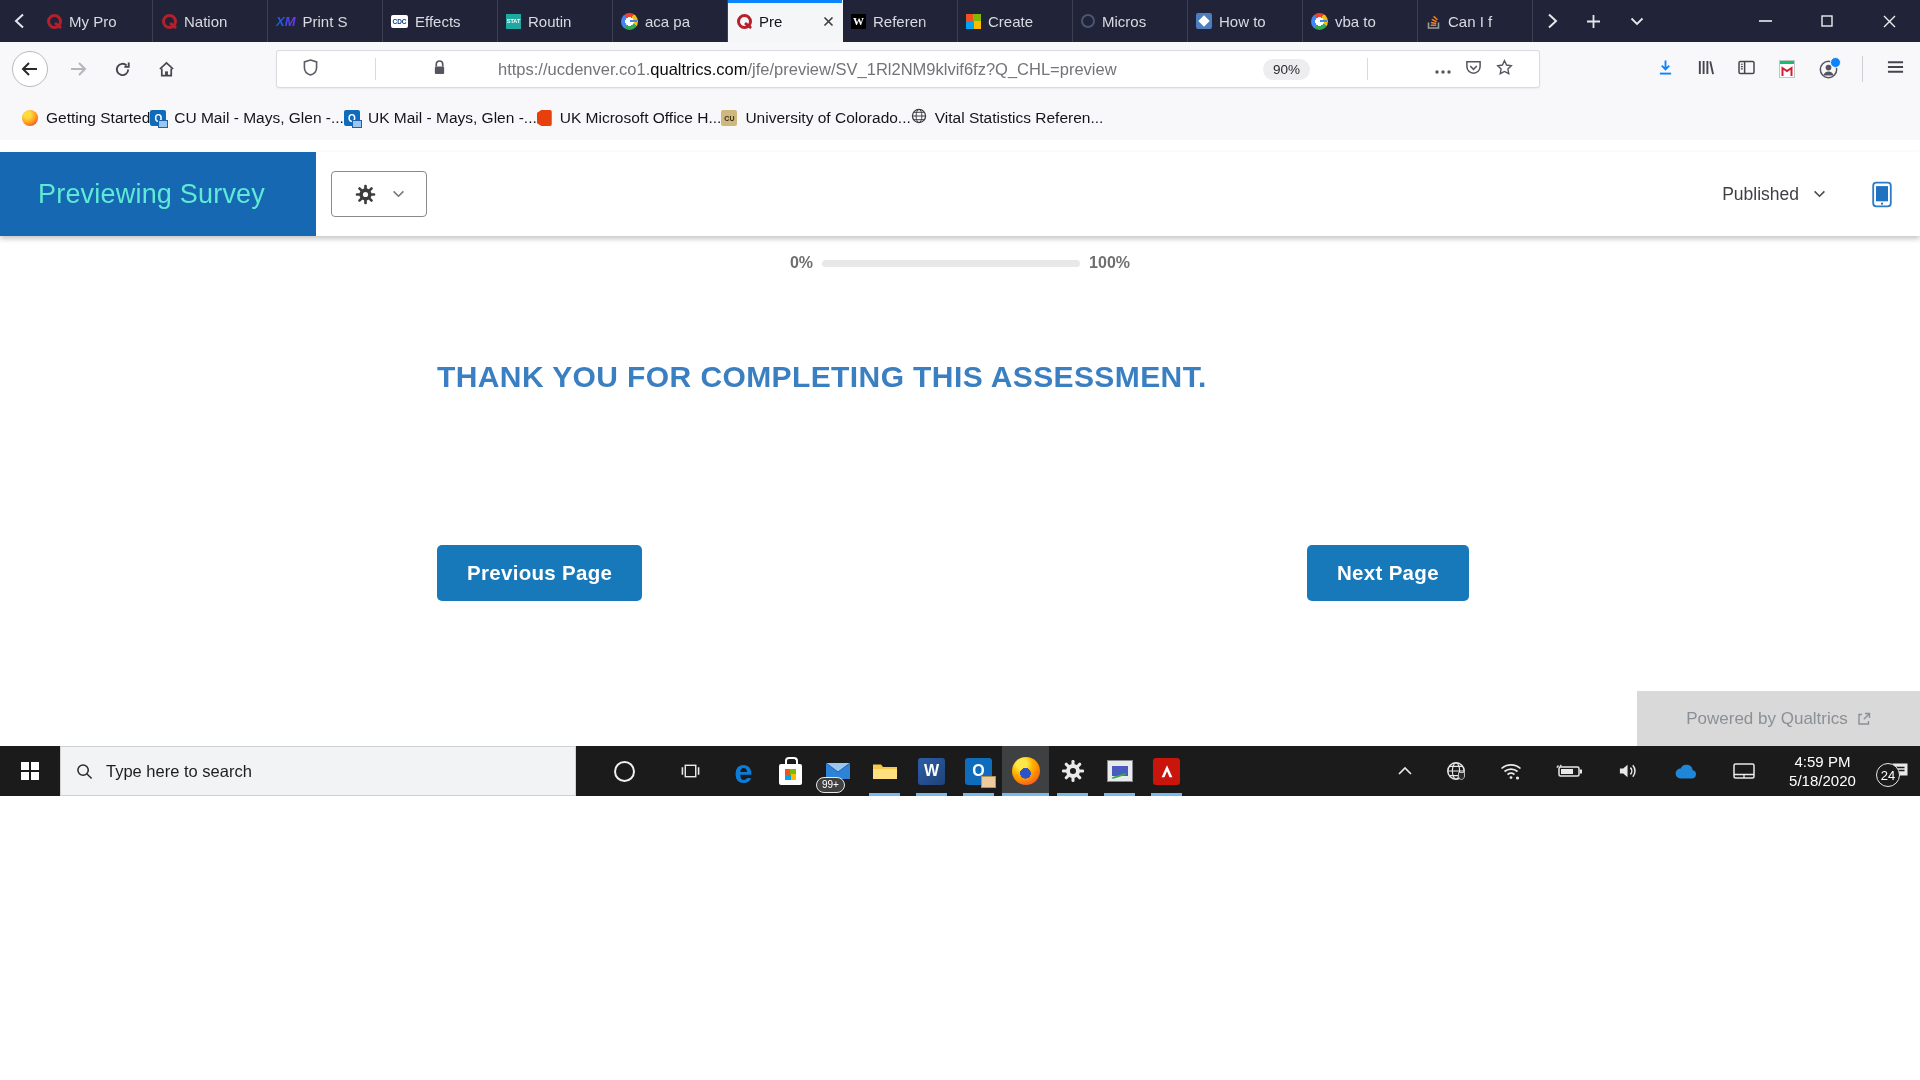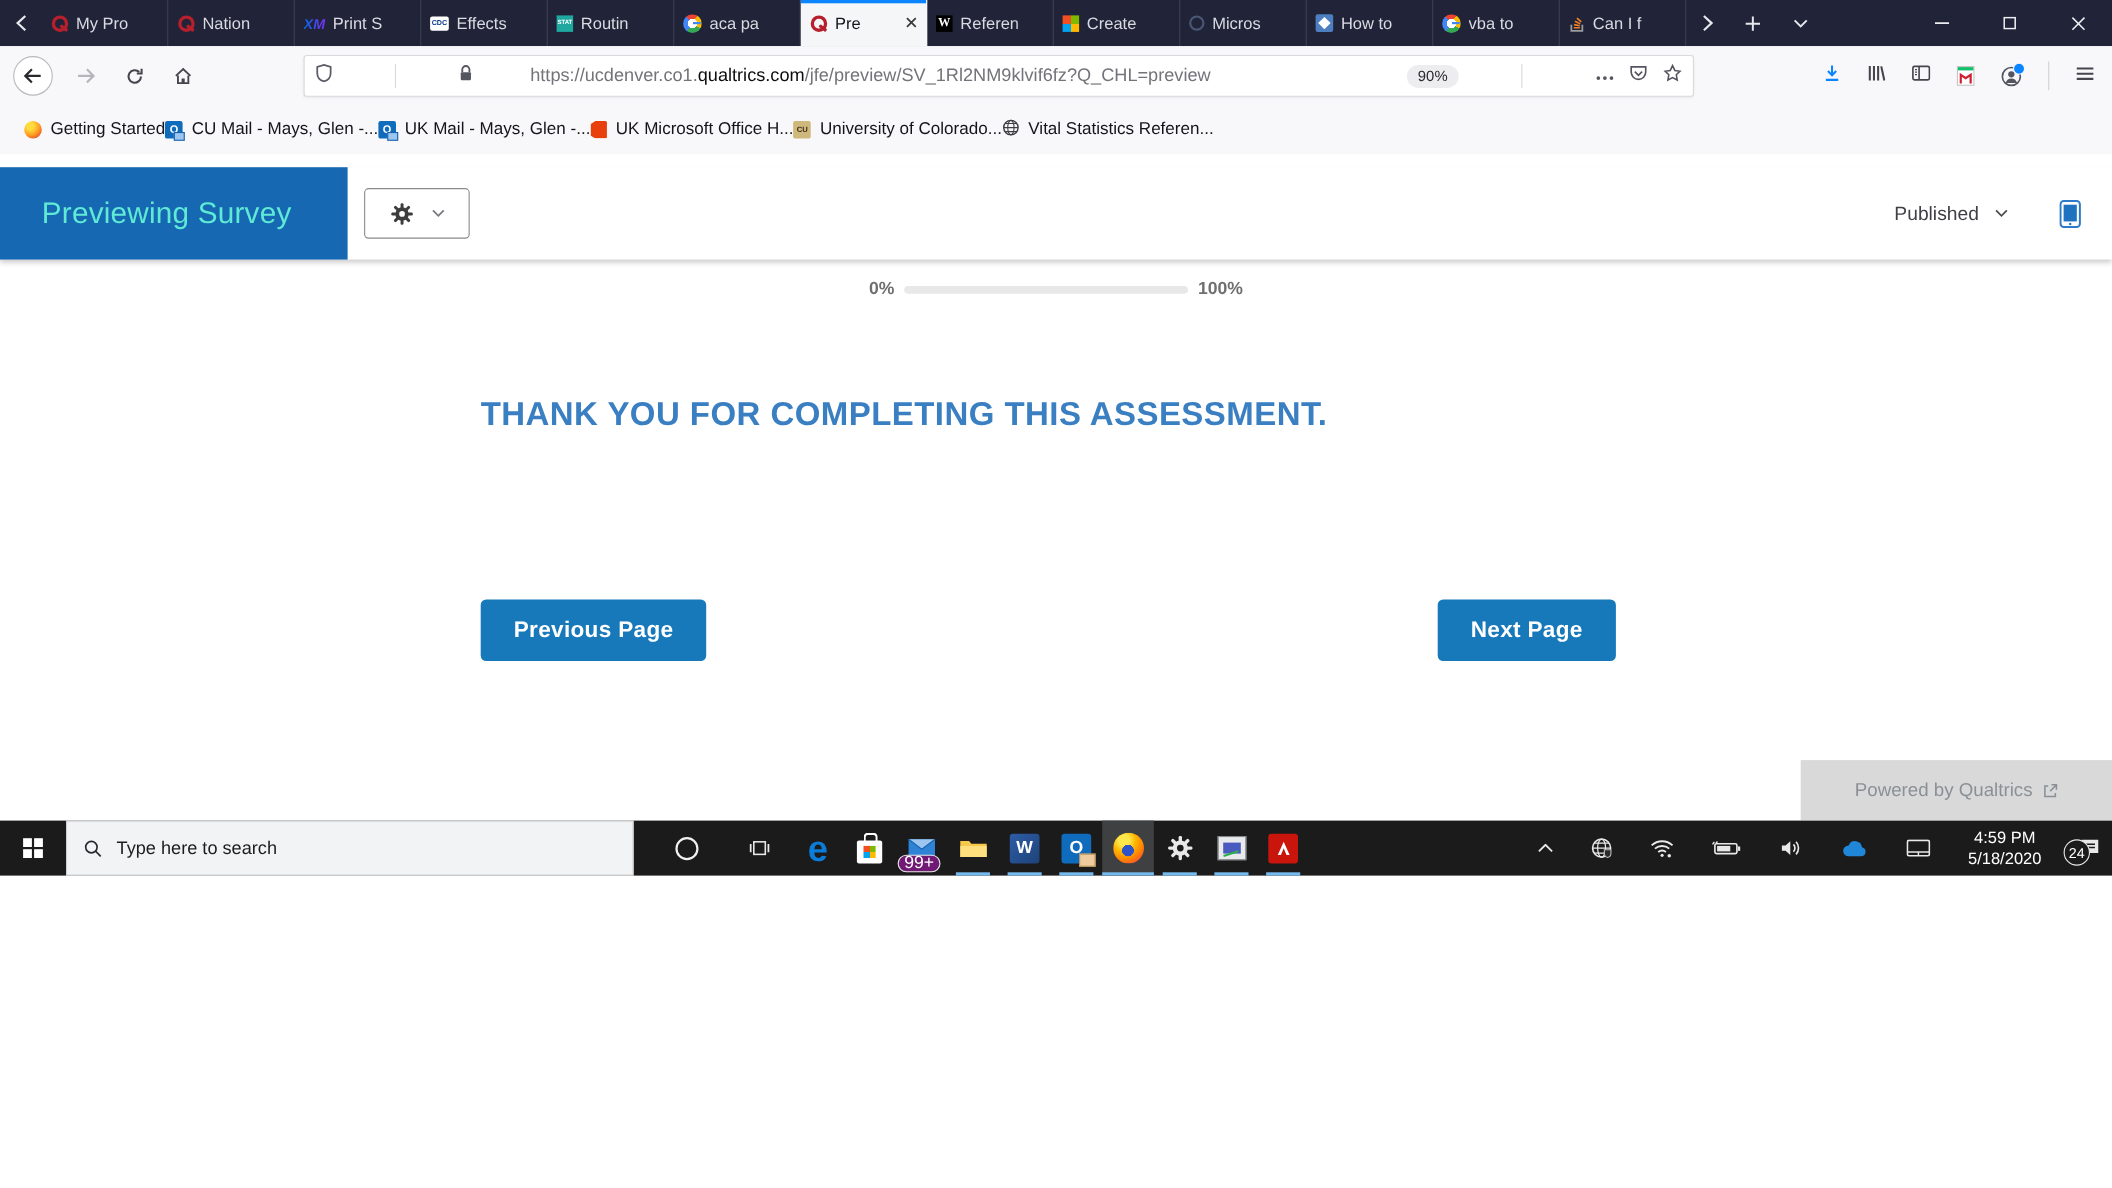--- a/index.html
+++ b/index.html
@@ -33,21 +33,21 @@
   .mpfav i { width:8px; height:8px; background:#fff; transform:rotate(45deg); display:block; }
   .close-x { flex:0 0 auto; margin-left:2px; }
   .win-controls { position:absolute; right:0; top:0; height:42px; display:flex; }
   .win-btn { width:62px; display:flex; align-items:center; justify-content:center; color:#eceef2; }
 
   
   .navbar { position:absolute; top:42px; left:0; right:0; height:54px; background:#f8f8fa; display:flex; align-items:center; }
   .navicons { display:flex; align-items:center; gap:16px; padding-left:12px; }
   .circle-btn { width:36px; height:36px; border:1px solid #b9b9bd; border-radius:50%; background:#fff; display:flex; align-items:center; justify-content:center; }
   .plain-btn { width:28px; height:28px; display:flex; align-items:center; justify-content:center; }
-  .urlbar { position:absolute; left:276px; right:380px; top:8px; height:38px; background:#fff; border:1px solid #d9d9de; border-radius:3px; display:flex; align-items:center; padding:0 10px; box-shadow:0 1px 2px rgba(0,0,0,.06);gap:48px; }
+  .urlbar { position:absolute; left:276px; right:380px; top:8px; height:38px; background:#fff; border:1px solid #d9d9de; border-radius:3px; display:flex; align-items:center; padding:0 26px; box-shadow:0 1px 2px rgba(0,0,0,.06);gap:48px; }
   .urlbar .sep { width:1px; height:22px; background:#d9d9de; margin:0 9px; }
   .urltext { font-size:16.5px; white-space:nowrap; overflow:hidden; flex:1; margin-left:4px; }
   .urltext .dim { color:#737379; }
   .urltext .host { color:#0c0c0d; }
   .zoom-pill { background:#ededf0; border-radius:11px; padding:3px 10px; font-size:13.5px; color:#2a2a2e; flex:0 0 auto; }
   .urlbar-right { display:flex; align-items:center; gap:14px; margin-left:10px; flex:0 0 auto; }
   .nav-right { position:absolute; right:16px; top:0; height:54px; display:flex; align-items:center; gap:24px; }
   .nav-right .sep { width:1px; height:26px; background:#cfcfd4; }
   .mcafee { position:relative; width:16px; height:18px; background:#fff; border:1px solid #c4c4c8; display:flex; align-items:flex-end; justify-content:center; }
   .mcafee::before { content:""; position:absolute; top:0; left:0; right:0; height:3px; background:#12c06a; }
@@ -100,21 +100,21 @@
   .tb-taskview { position:absolute; left:662px; top:0; width:56px; height:50px; display:flex; align-items:center; justify-content:center; }
   .tb-apps { position:absolute; left:720px; top:0; height:50px; display:flex; }
   .tb-app { position:relative; width:47px; height:50px; display:flex; align-items:center; justify-content:center; }
   .tb-app.running::after { content:""; position:absolute; left:8px; right:8px; bottom:0; height:3px; background:#76b9ed; }
   .tb-app.activeapp { background:#3f4042; }
   .tb-app.activeapp::after { left:0; right:0; }
   .edge-e { font-size:33px; font-weight:700; color:#0b7cd8; line-height:1; }
   .store { position:relative; width:23px; height:21px; background:#fff; border-radius:2px; margin-top:6px; display:flex; align-items:center; justify-content:center; }
   .store::before { content:""; position:absolute; top:-7px; left:6px; width:9px; height:8px; border:2px solid #fff; border-bottom:none; border-radius:4px 4px 0 0; }
   .store i { width:11px; height:11px; background:conic-gradient(from 0deg,#7fba00 0 25%,#ffb900 0 50%,#00a4ef 0 75%,#f25022 0 100%); display:block; }
-  .badge-mail { position:absolute; left:2px; bottom:3px; background:#701a75; border:1px solid #e8e8e8; border-radius:9px; color:#fff; font-size:16px; padding:0 5px; line-height:14px; }
+  .badge-mail { position:absolute; left:2px; bottom:3px; background:#404040; border:1px solid #e8e8e8; border-radius:9px; color:#fff; font-size:10px; padding:0 5px; line-height:14px; }
   .tile { width:27px; height:27px; border-radius:3px; color:#fff; font-weight:700; display:flex; align-items:center; justify-content:center; }
   .tile-word { background:linear-gradient(135deg,#2d5ca8,#1e4377); font-size:16px; }
   .tile-outlook { position:relative; background:#0f6cbd; font-size:16px; }
   .tile-outlook::after { content:""; position:absolute; right:-4px; bottom:-3px; width:13px; height:10px; background:#edcb9e; border:1px solid #b98f55; }
   .ff-ball { width:28px; height:28px; border-radius:50%;
      background: radial-gradient(circle at 48% 58%, #2d53c9 0 24%, rgba(0,0,0,0) 25%),
                  radial-gradient(circle at 35% 25%, #ffe74a 0 18%, #ffb600 38%, #ff8a00 60%, #f7572b 82%, #e23c7c 100%); }
   .snip { position:relative; width:26px; height:22px; background:#e8eaec; border:1px solid #86898c; display:flex; align-items:center; justify-content:center; }
   .snip i { width:16px; height:10px; background:#4a5bbf; display:block; }
   .snip::after { content:""; position:absolute; left:4px; bottom:4px; width:14px; height:2px; background:#2fae4e; transform:rotate(-18deg); }

